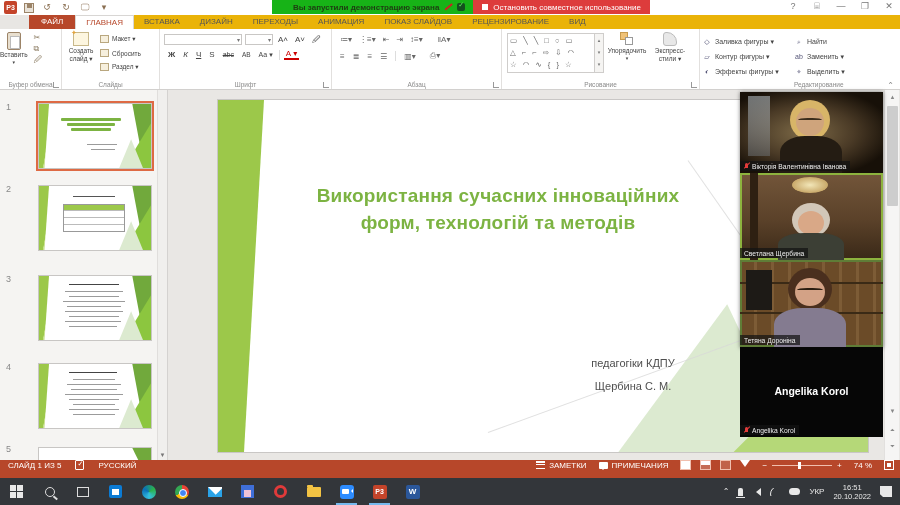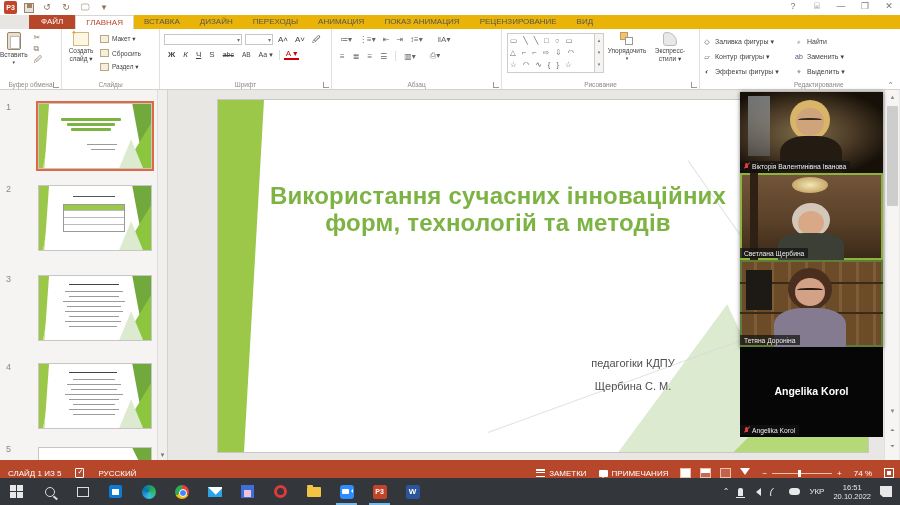--- a/index.html
+++ b/index.html
@@ -94,21 +94,21 @@
   .editor { position:absolute; left:168px; top:0; width:732px; height:370px; }
   .slide { position:absolute; left:50px; top:10px; width:650px; height:352px; background:#fff; box-shadow:0 0 0 1px #c9c7c5; overflow:hidden; }
   .band { position:absolute; left:0; top:0; width:50px; height:352px; background:#9cc84a; clip-path:polygon(0 0,46px 0,26px 352px,0 352px); }
   .rdesign { position:absolute; right:0; top:0; width:320px; height:352px; }
   .rdesign i { position:absolute; display:block; }
   .rd1 { right:0; top:0; width:100%; height:100%; background:#71a93c; clip-path:polygon(62% 0,100% 0,100% 48%); }
   .rd2 { right:0; top:0; width:100%; height:100%; background:#8cc63f; clip-path:polygon(100% 38%,100% 100%,34% 100%); }
   .rd3 { right:0; top:0; width:100%; height:100%; background:#dcead0; clip-path:polygon(56% 58%,78% 100%,22% 100%); }
   .rd4 { right:0; top:0; width:100%; height:100%; background:#b5d878; clip-path:polygon(100% 62%,100% 100%,58% 100%); }
   .theme-line { position:absolute; height:1px; background:#d8d8d8; opacity:.8; transform-origin:left center; }
-  .slide-title { position:absolute; left:40px; top:82px; width:480px; text-align:center; color:#7cb342; font-weight:bold; font-size:24px; line-height:27px; letter-spacing:.2px; }
+  .slide-title { position:absolute; left:40px; top:82px; width:480px; text-align:center; color:#7cb342; font-weight:bold; font-size:19px; line-height:27px; letter-spacing:.2px; }
   .slide-sub { position:absolute; left:265px; top:252px; width:300px; text-align:center; color:#4f4f4f; font-size:11px; line-height:23px; }
 
   
   .vscroll { position:absolute; right:1px; top:0; width:15px; height:370px; background:#f6f5f4; border-left:1px solid #e2e0de; }
   .vs-btn { position:absolute; left:1px; width:13px; height:13px; background:#f6f5f4; color:#888; font-size:6px; text-align:center; line-height:13px; }
   .vs-thumb { position:absolute; left:2px; top:16px; width:11px; height:100px; background:#cdcdcd; border-radius:1px; }
 
   
   .vpanel { position:absolute; left:740px; top:2px; width:143px; height:256px; background:#000; z-index:40; box-shadow:0 0 4px rgba(0,0,0,.5); }
   .vtile { position:relative; width:143px; overflow:hidden; }
@@ -116,21 +116,21 @@
   .redmic { width:5px; height:7px; position:relative; flex:none; }
   .redmic:before { content:""; position:absolute; left:1px; top:0; width:3px; height:5px; background:#e23b3b; border-radius:2px 2px 0 0; }
   .redmic:after { content:""; position:absolute; left:-1px; top:2px; width:8px; height:1px; background:#e23b3b; transform:rotate(-45deg); }
   .head { position:absolute; border-radius:50%; }
   .body-shape { position:absolute; border-radius:40% 40% 0 0; }
   .t2border { outline:2px solid #8db33e; outline-offset:-2px; }
   .t3border { outline:2px solid #5f7d37; outline-offset:-2px; }
   .vt4-center { position:absolute; left:0; top:38px; width:100%; text-align:center; color:#fff; font-weight:bold; font-size:10.5px; }
 
   
-  .statusbar { position:absolute; left:0; top:460px; width:900px; height:18px; background:#b7472a; color:#fff; font-size:8px; display:flex; align-items:flex-end; }
+  .statusbar { position:absolute; left:0; top:460px; width:900px; height:18px; background:#b7472a; color:#fff; font-size:8px; display:flex; align-items:flex-start; }
   .sb-left { display:flex; align-items:center; gap:14px; padding-left:8px; }
   .spell-ico { width:9px; height:10px; border:1px solid #fff; border-radius:1px; position:relative; }
   .spell-ico:after { content:"✓"; position:absolute; left:1px; top:-1px; font-size:7px; color:#fff; }
   .sb-right { margin-left:auto; display:flex; align-items:center; gap:12px; padding-right:6px; }
   .sb-item { display:flex; align-items:center; gap:4px; cursor:pointer; }
   .notes-ico { width:9px; height:8px; border-top:2px solid #fff; border-bottom:1px solid #fff; position:relative; }
   .notes-ico:after { content:""; position:absolute; left:0; top:1px; width:9px; height:1px; background:#fff; }
   .cmt-ico { width:9px; height:7px; background:#fff; border-radius:1px; position:relative; }
   .cmt-ico:after { content:""; position:absolute; left:2px; bottom:-3px; border:2px solid transparent; border-top-color:#fff; }
   .view-icos { display:flex; gap:9px; font-size:8px; }
@@ -199,30 +199,42 @@
     </div>
     <div class="win-controls">
       <span>?</span>
       <span>⌸</span>
       <span>—</span>
       <span>❐</span>
       <span>✕</span>
     </div>
   </div>
 
+  <div class="banner">
+    <div class="banner-green">
+      <span class="b-ico"><span class="mic-shape"></span></span>
+      <span>Вы запустили демонстрацию экрана</span>
+      <span class="b-ico mic-slash"><span class="mic-shape"></span></span>
+      <span class="shield-check"></span>
+    </div>
+    <div class="banner-stop">
+      <span class="stop-square"></span>
+      <span>Остановить совместное использование</span>
+    </div>
+  </div>
 
   <div class="tabrow">
     <div class="tabs">
       <div class="tab-file">ФАЙЛ</div>
       <div class="tab active">ГЛАВНАЯ</div>
       <div class="tab">ВСТАВКА</div>
       <div class="tab">ДИЗАЙН</div>
       <div class="tab">ПЕРЕХОДЫ</div>
       <div class="tab">АНИМАЦИЯ</div>
-      <div class="tab">ПОКАЗ АНИМАЦИЯ</div>
+      <div class="tab">ПОКАЗ СЛАЙДОВ</div>
       <div class="tab">РЕЦЕНЗИРОВАНИЕ</div>
       <div class="tab">ВИД</div>
     </div>
     <div class="signin">Вход</div>
   </div>
 
   <div class="ribbon">
 
     <div class="grp" style="left:0;width:62px;">
       <div style="display:flex;">

